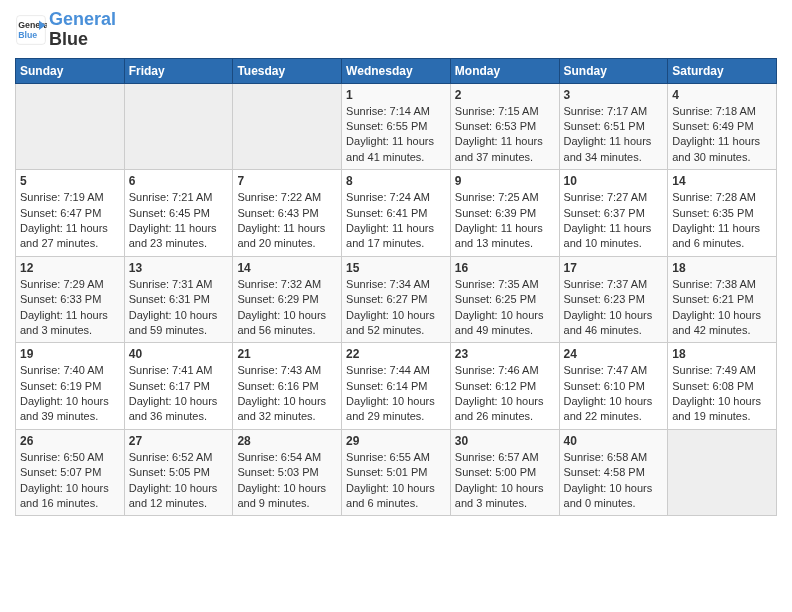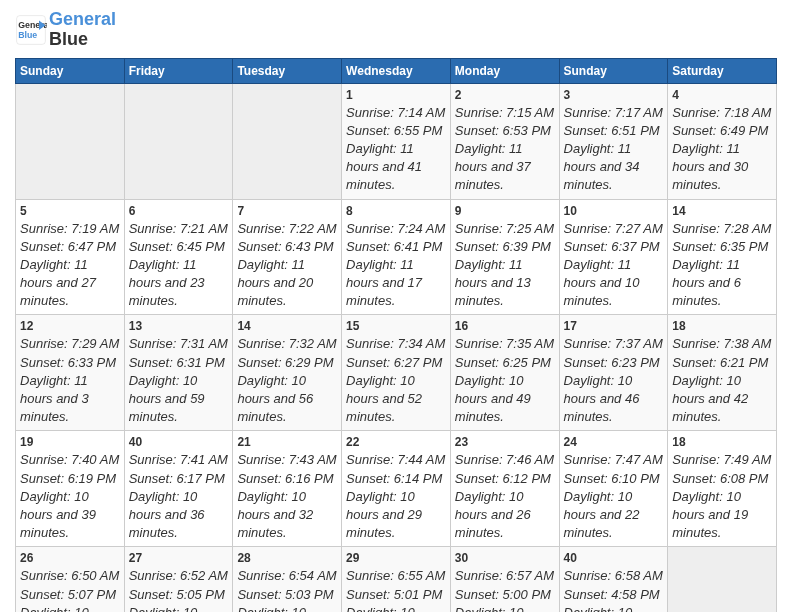--- a/index.html
+++ b/index.html
@@ -76,24 +76,23 @@
     }
     tbody tr:nth-child(odd) td {
       background: #f9f9f9;
     }
     .day-num {
       font-weight: bold;
       font-size: 12px;
       margin-bottom: 2px;
     }
     .day-info {
-      font-size: 13px;
+      font-size: 11px;
       line-height: 1.4;
       color: #333;
-      font-style: italic;
     }
     .empty-cell {
       background: #eee !important;
     }
   </style>
 </head>
 <body>
 
 <div class="container">
   <div class="header">

